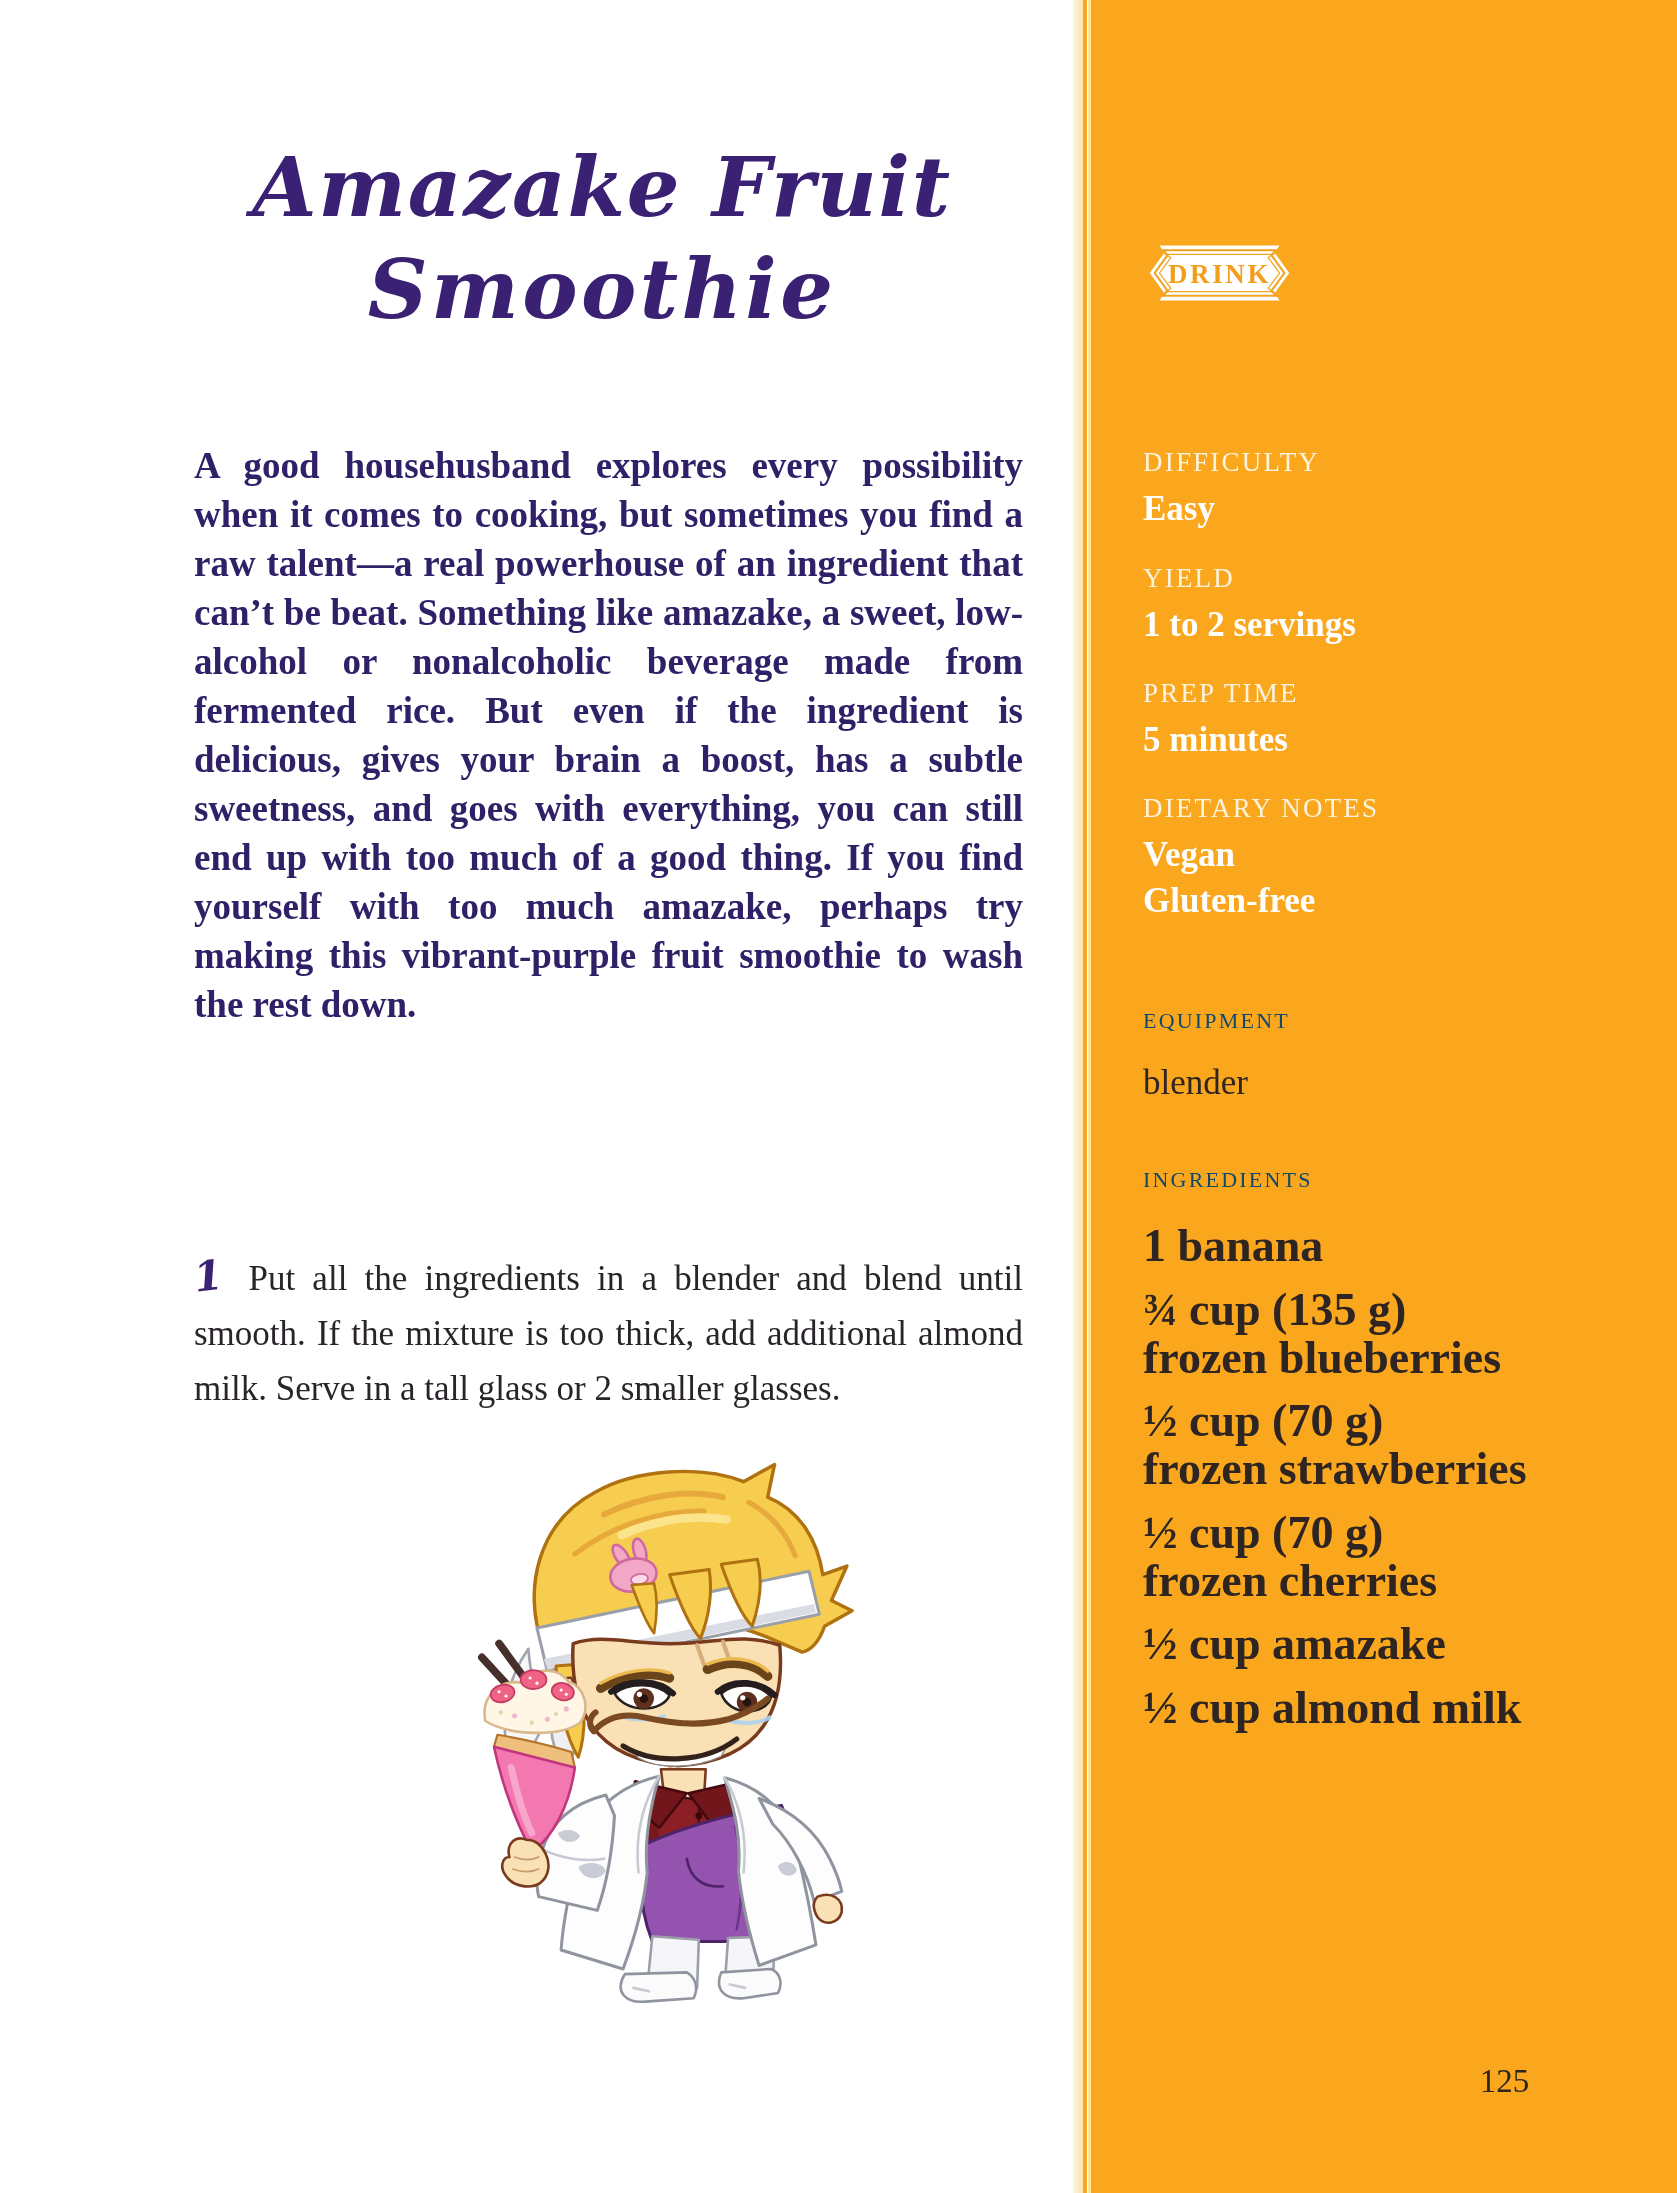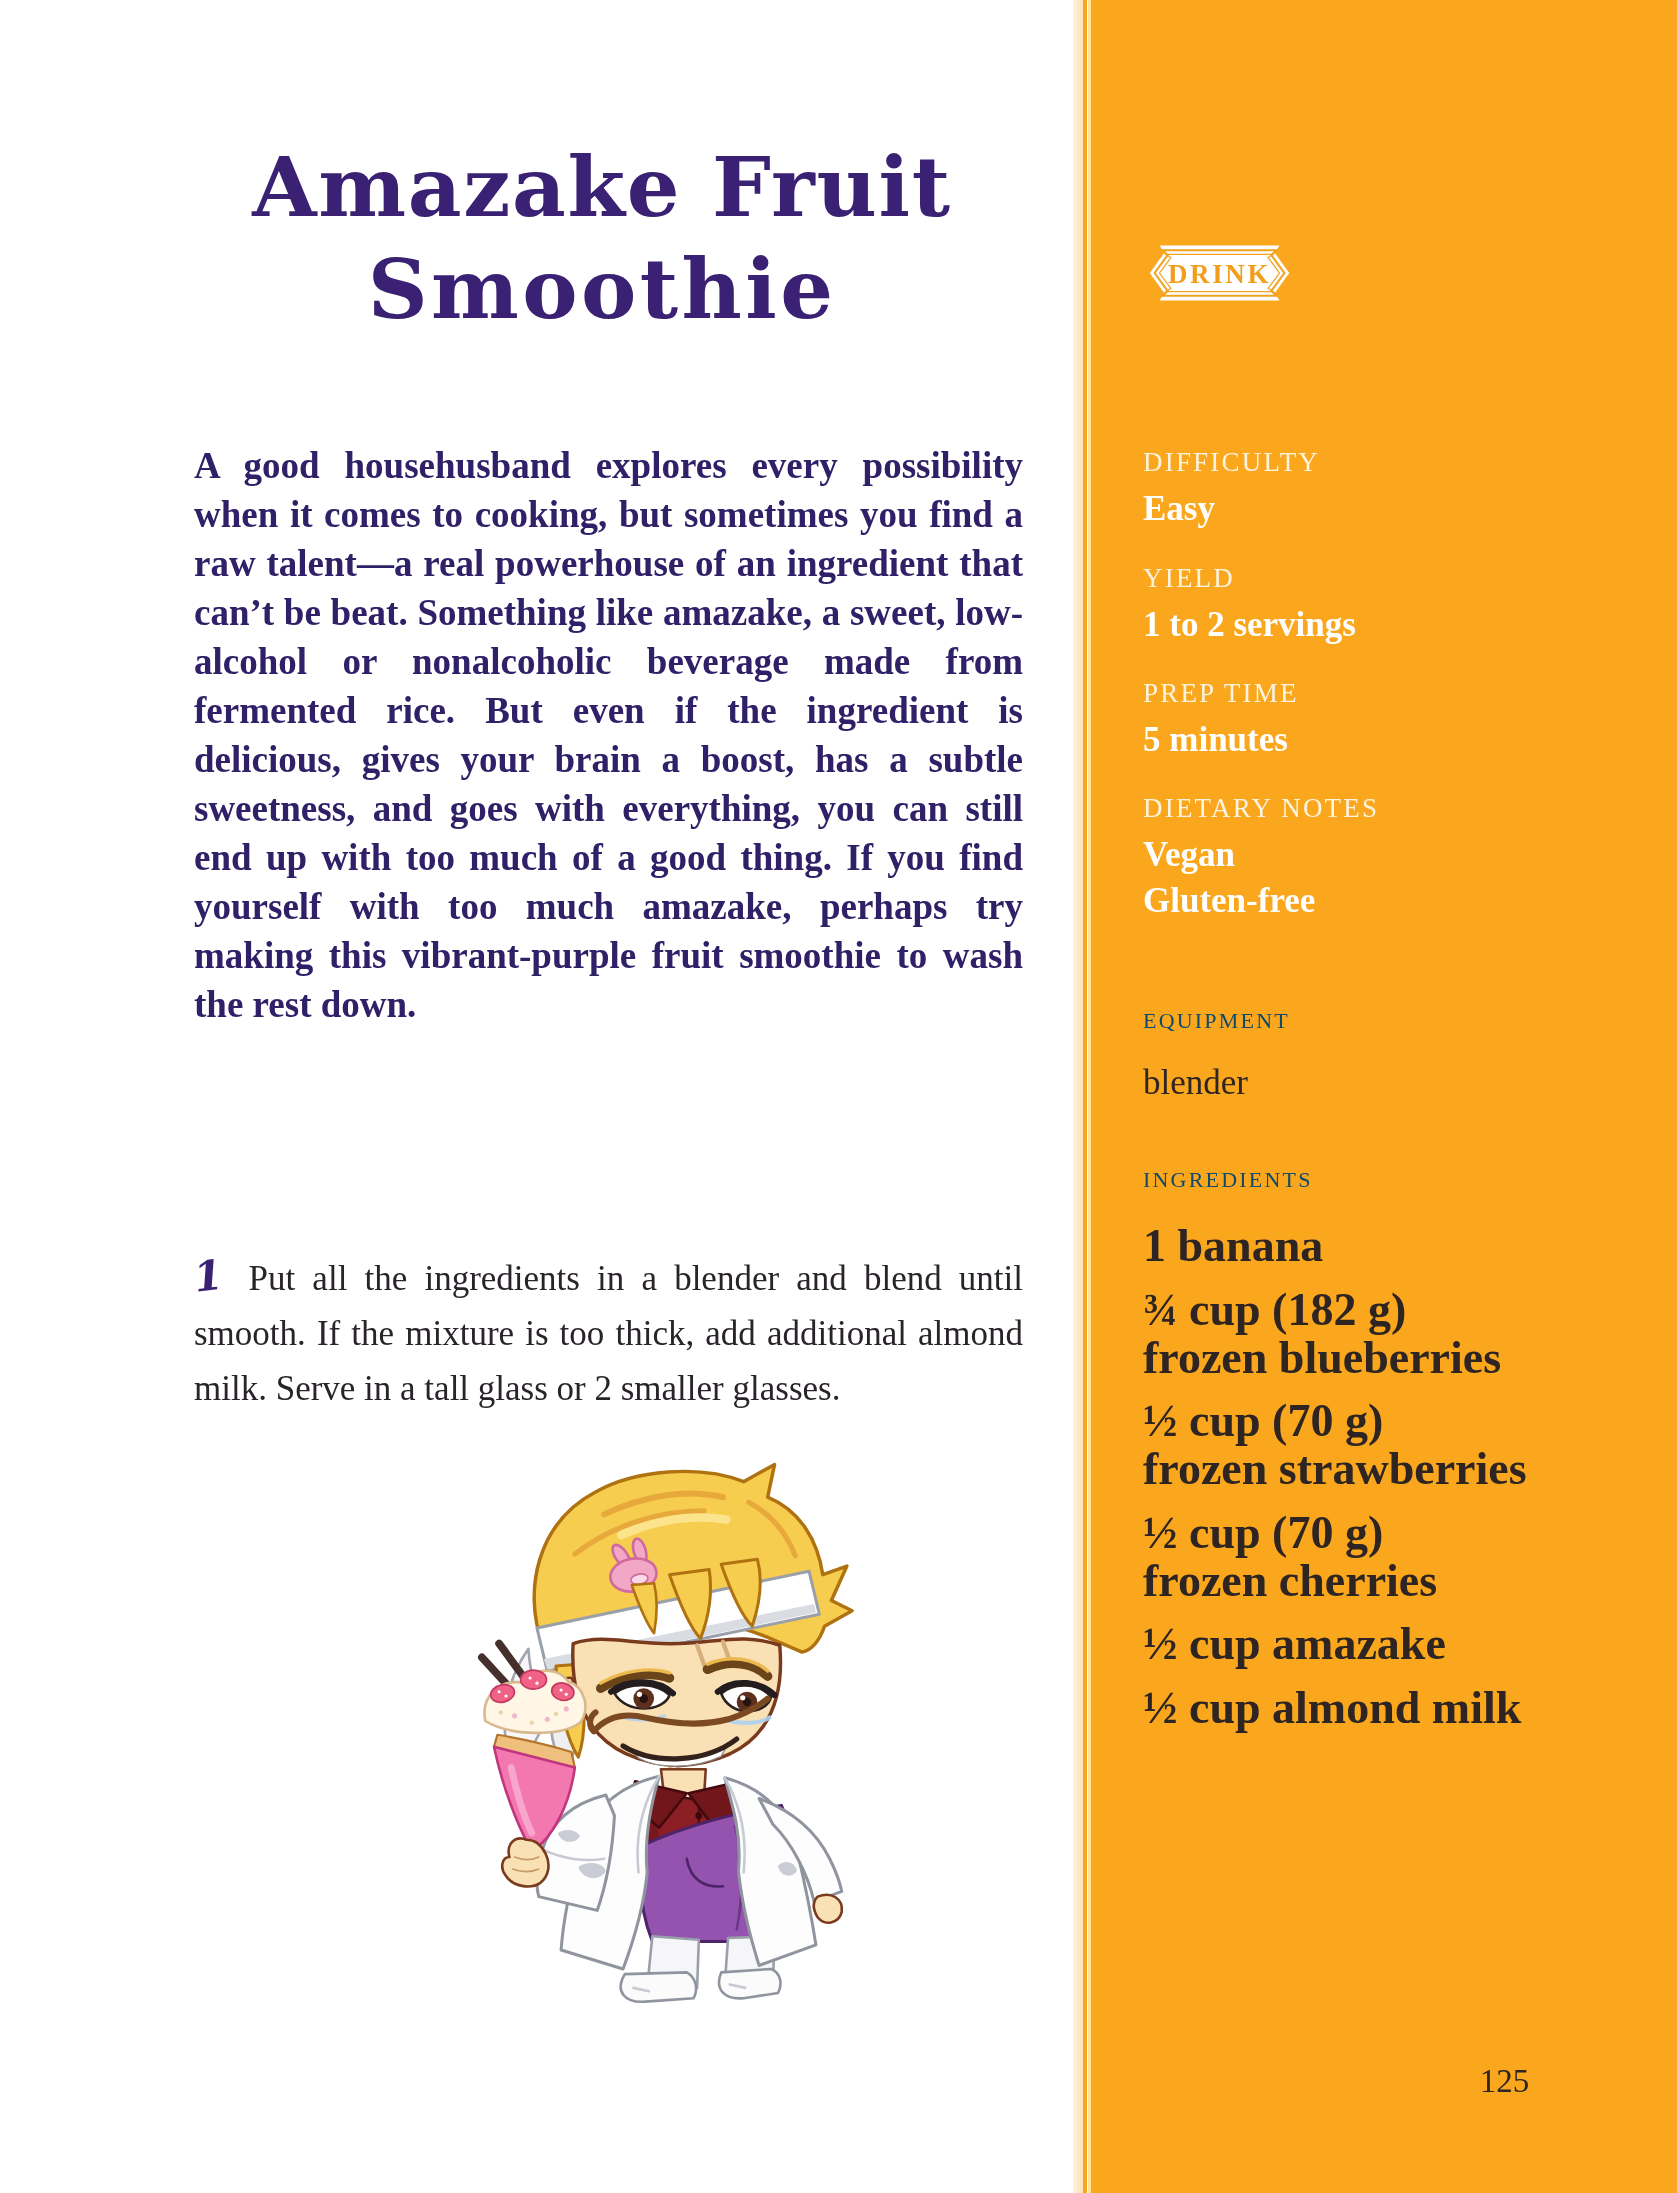--- a/index.html
+++ b/index.html
@@ -2,21 +2,21 @@
 <html style="font-size:13.8px"><head>
 <meta charset="utf-8">
 <style>
   html,body{margin:0;padding:0;background:#ffffff;}
   .page{position:relative;width:1678px;height:2194px;background:#ffffff;overflow:hidden;
         font-family:"Liberation Serif", serif;}
 
   
   .title{position:absolute;left:172px;top:136px;width:860px;text-align:center;
          font-family:"DejaVu Serif", serif;font-weight:bold;font-size:83px;line-height:102px;
-         color:#3A2173;letter-spacing:1.7px;}
+         color:#3A2173;letter-spacing:1.7px;font-style:italic;}
   .title .t2{letter-spacing:3.4px;}
   .intro{position:absolute;left:194px;top:441px;width:829px;font-size:37px;line-height:49px;
          font-weight:bold;color:#2F2068;text-align:justify;}
   .step{position:absolute;left:194px;top:1249px;width:829px;font-size:35px;line-height:55px;
         color:#29232A;text-align:justify;}
   .step-num{font-family:"DejaVu Serif", serif;font-style:italic;font-weight:bold;color:#3A2173;
             font-size:41px;display:inline-block;transform:rotate(-7deg);margin-right:26px;}
   .illo{position:absolute;left:475px;top:1461px;width:396px;height:551px;}
 
   
@@ -215,21 +215,21 @@
 
     <div class="equipment">
       <div class="dark-label">EQUIPMENT</div>
       <div class="equip-value">blender</div>
     </div>
 
     <div class="ingredients">
       <div class="dark-label">INGREDIENTS</div>
       <div class="ing-list">
         <div class="ing"><span>1 banana</span></div>
-        <div class="ing"><span>¾ cup (182 g)</span><br><span>frozen blueberries</span></div>
+        <div class="ing"><span>¾ cup (135 g)</span><br><span>frozen blueberries</span></div>
         <div class="ing"><span>½ cup (70 g)</span><br><span>frozen strawberries</span></div>
         <div class="ing"><span>½ cup (70 g)</span><br><span>frozen cherries</span></div>
         <div class="ing"><span>½ cup amazake</span></div>
         <div class="ing"><span>½ cup almond milk</span></div>
       </div>
     </div>
 
     <div class="pageno">125</div>
   </div>
 

